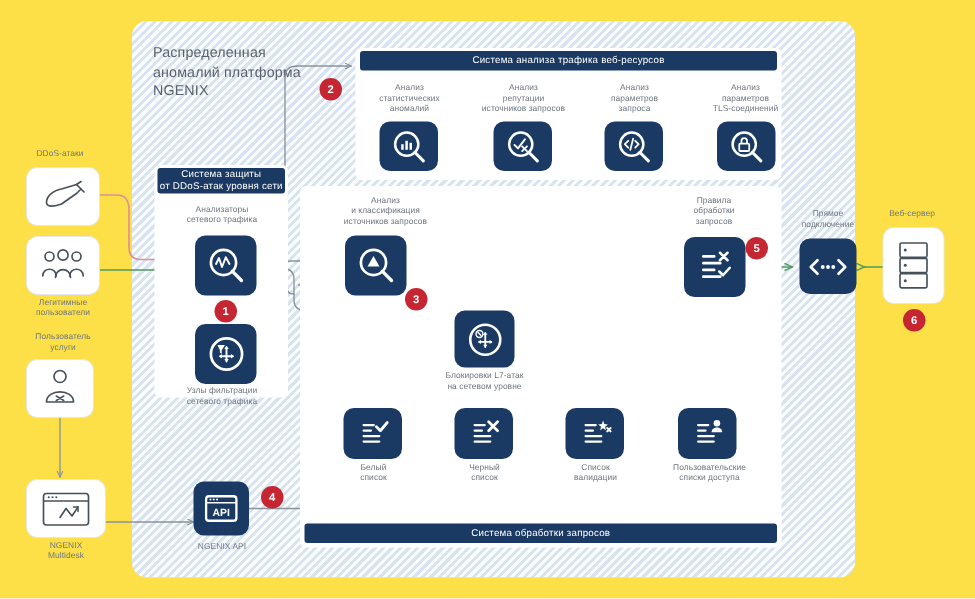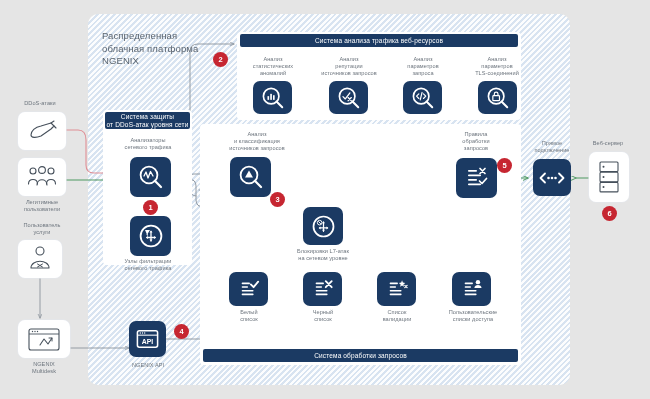--- a/index.html
+++ b/index.html
@@ -7,21 +7,21 @@
     padding: 0;
     background: #ffffff;
   }
   body {
     font-family: "Liberation Sans", sans-serif;
   }
   #root {
     position: relative;
     width: 650px;
     height: 399px;
-    background: #e5e5e5;
+    background: #fde047;
     overflow: hidden;
   }
   
   .platform {
     position: absolute;
     left: 88px;
     top: 14px;
     width: 482px;
     height: 371px;
     border-radius: 10px;
@@ -116,21 +116,21 @@
 </style>
 </head>
 <body>
 
 <div id="root">
 
   <div class="platform"></div>
 
   <div class="platform-title">
     <div>Распределенная</div>
-    <div>облачная платформа</div>
+    <div>аномалий платформа</div>
     <div>NGENIX</div>
   </div>
 
   <div class="panel" style="left:237px; top:32px; width:284px; height:88px;"></div>
   <div class="panel-header" style="left:240px; top:34px; width:278px; height:13px;">
     <span>Система анализа трафика веб-ресурсов</span>
   </div>
 
   <div class="panel" style="left:103px; top:110px; width:89px; height:155px;"></div>
   <div class="panel-header" style="left:105px; top:112px; width:85px; height:17px; flex-direction:column; line-height:7.5px;">

